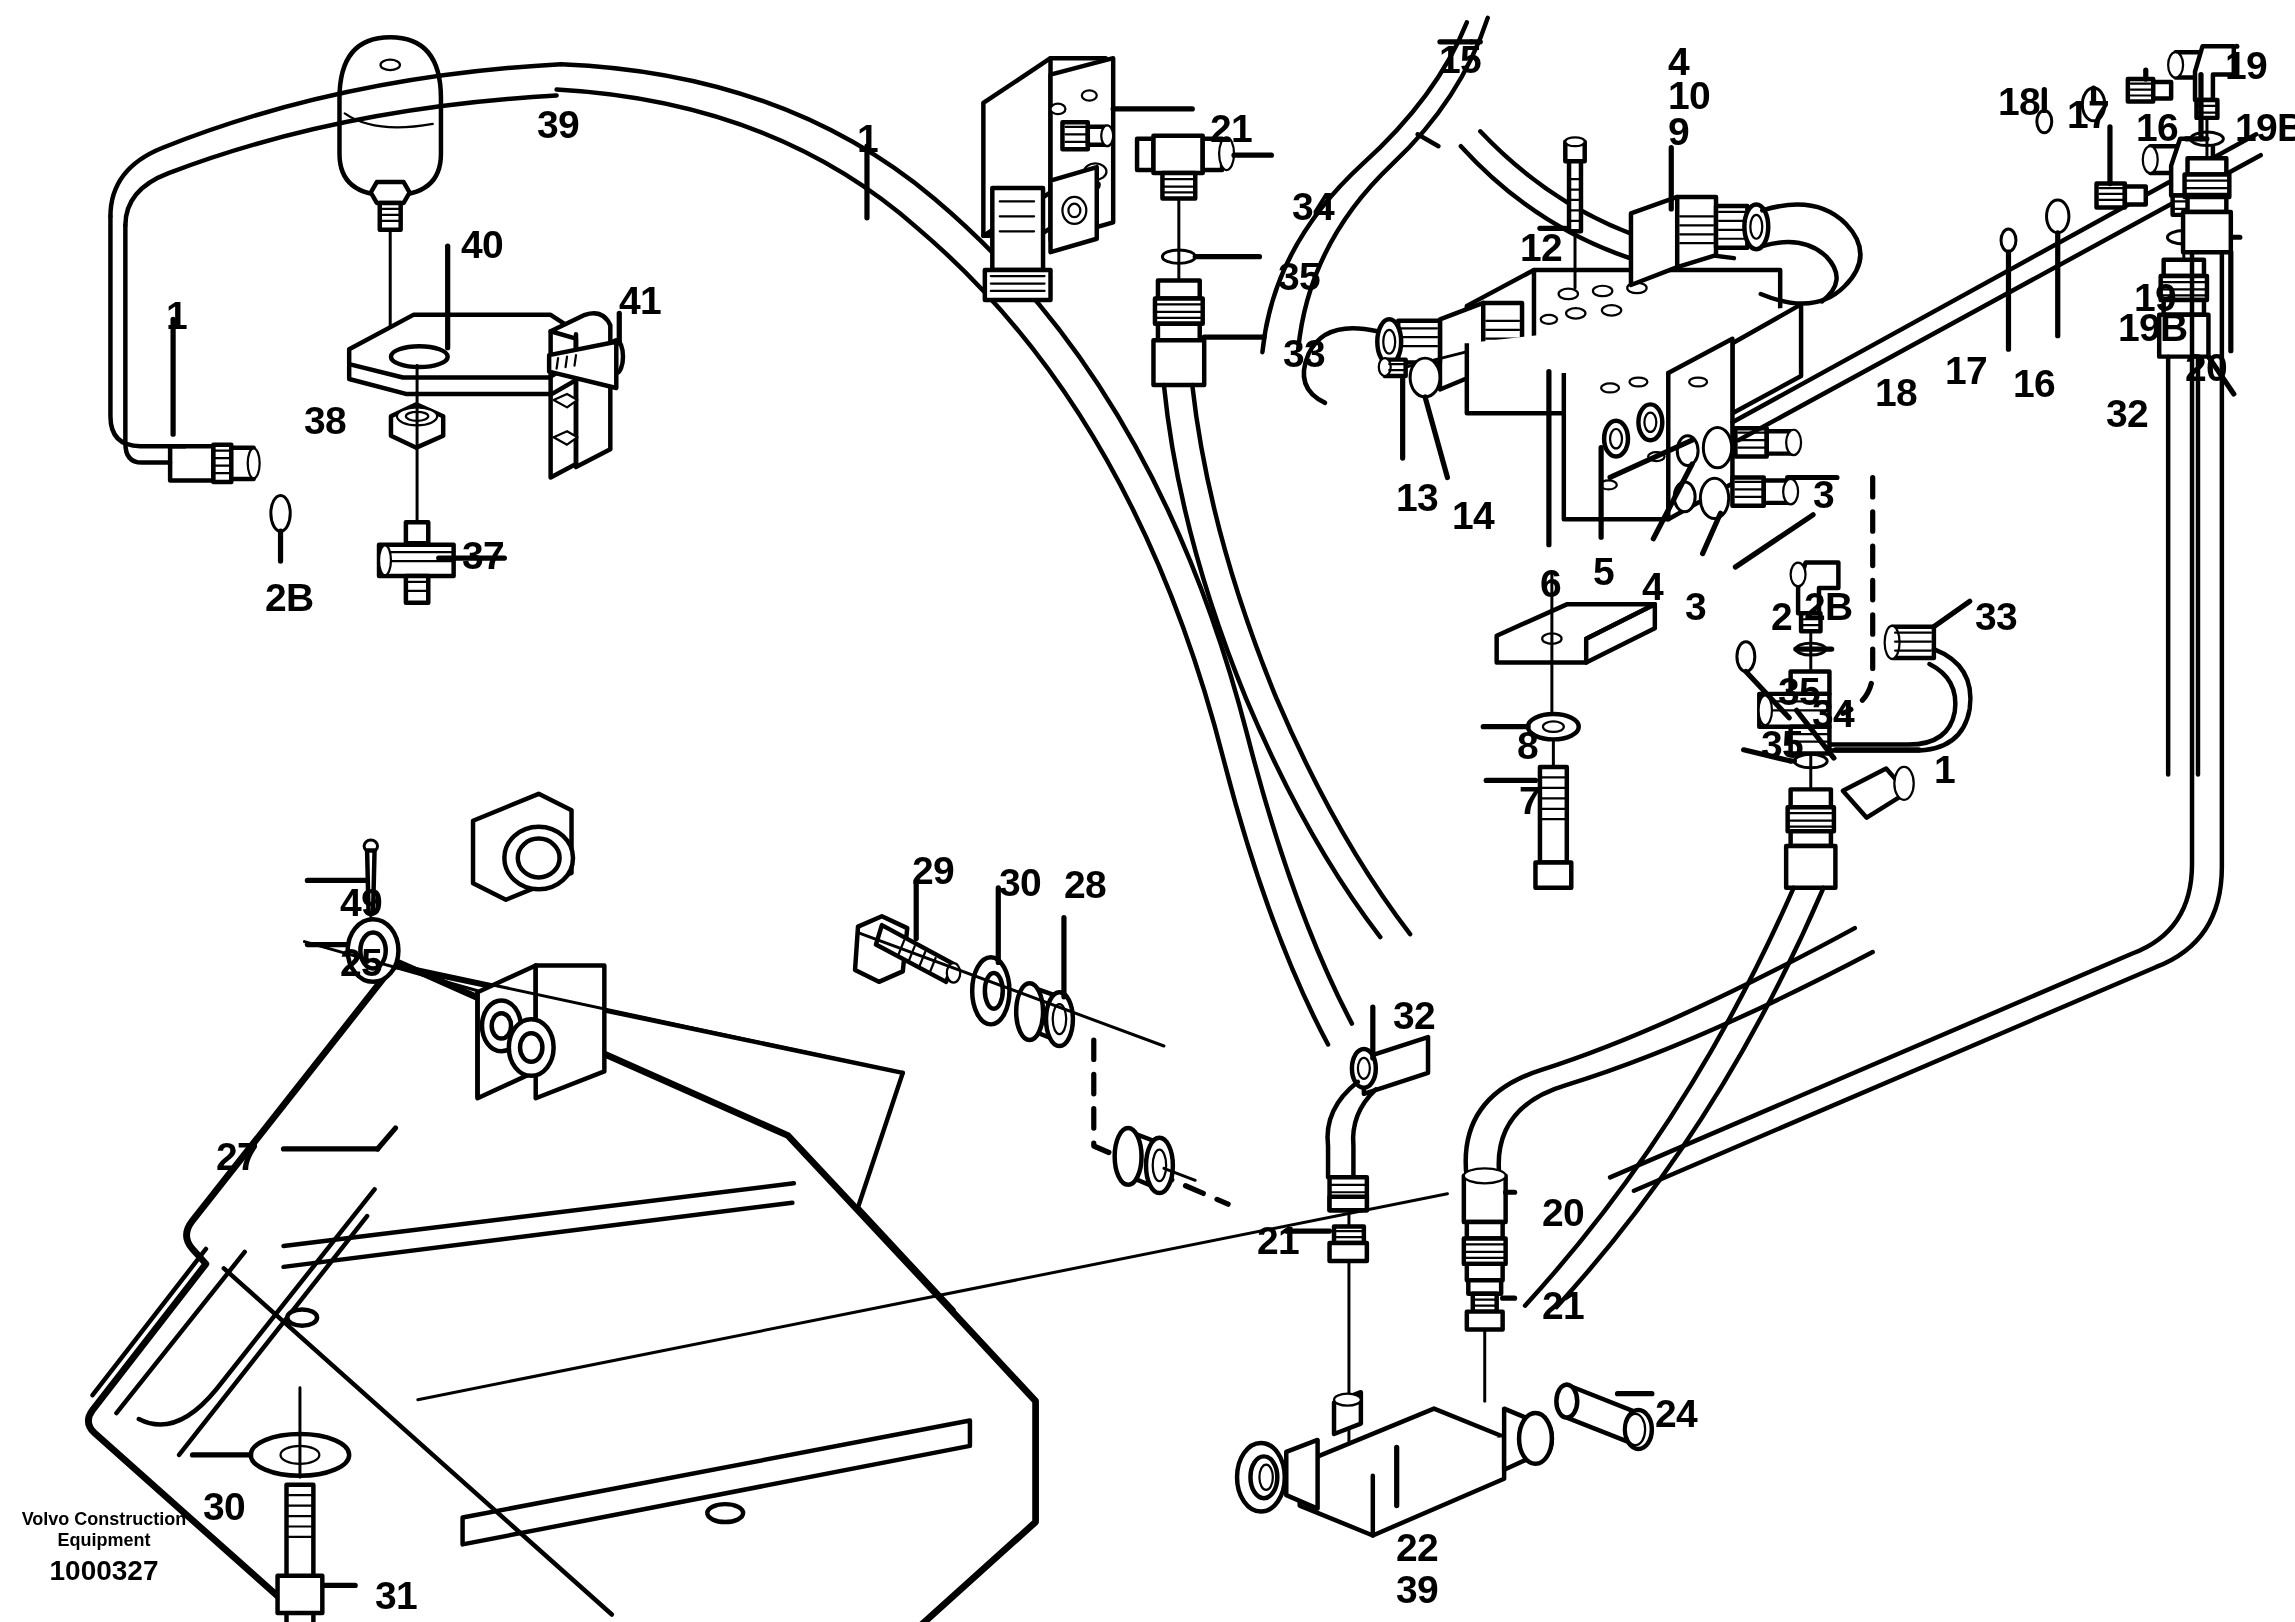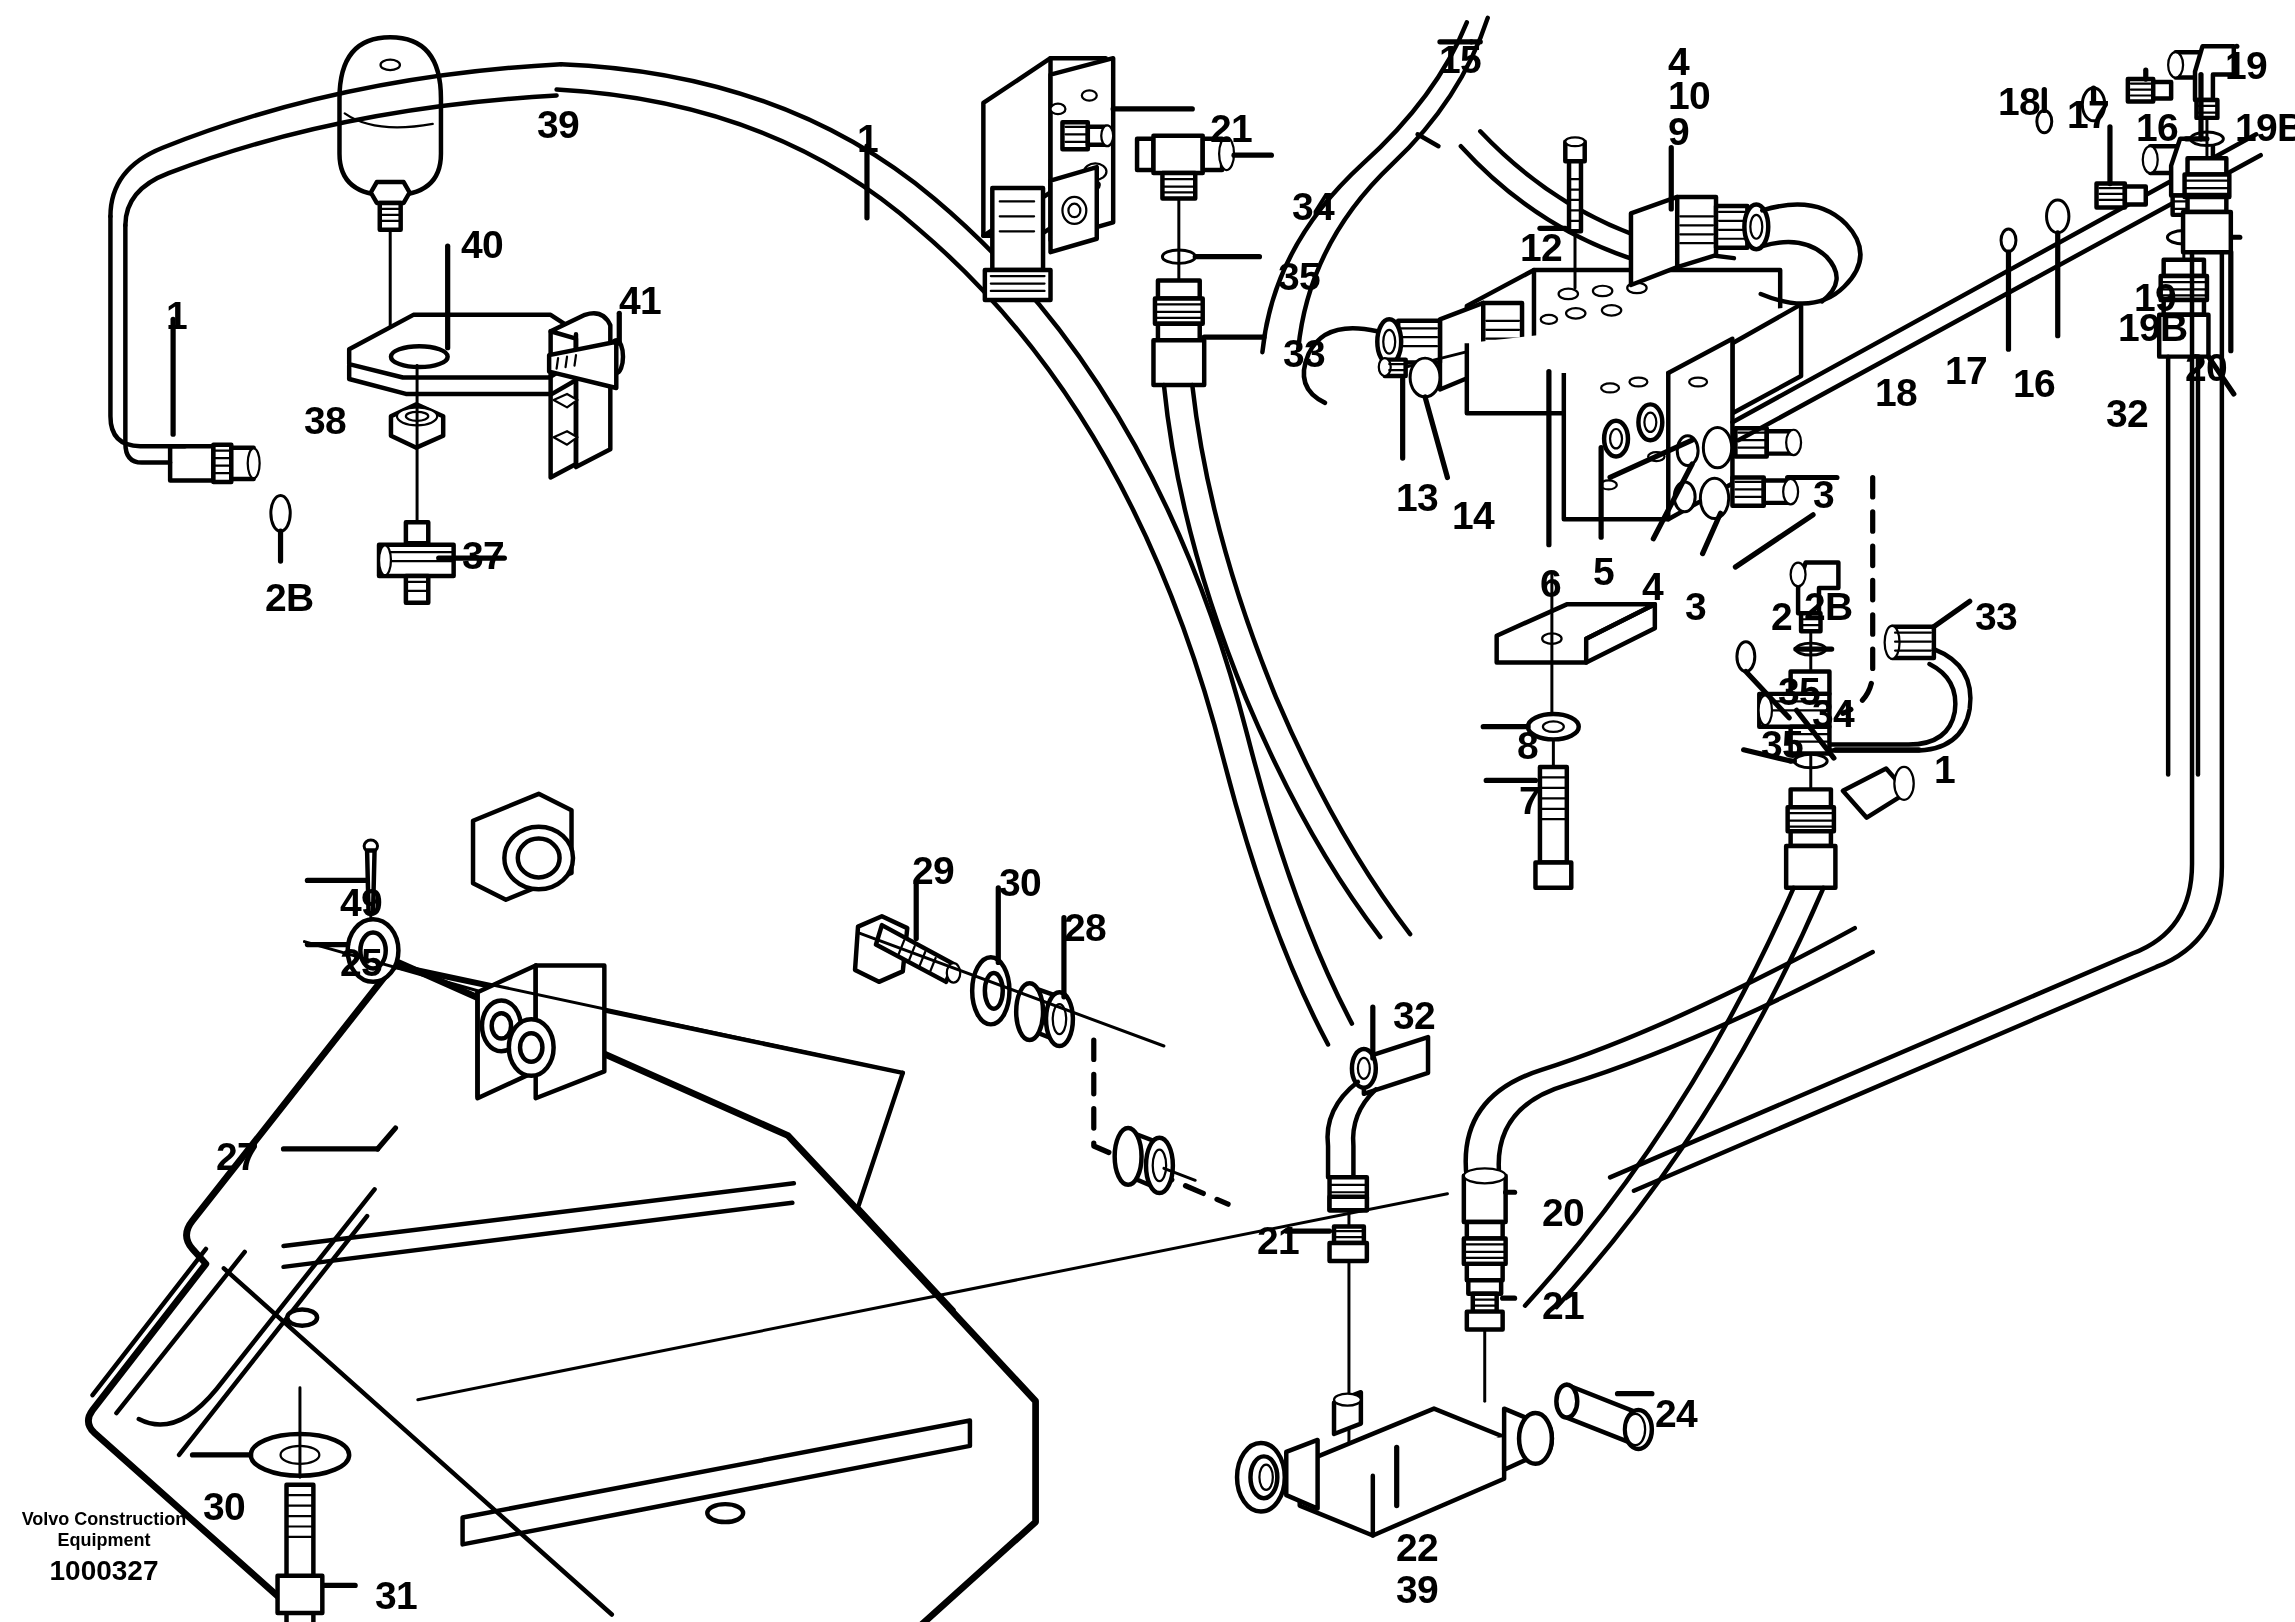--- a/index.html
+++ b/index.html
@@ -622,21 +622,21 @@
       <div class="lbl" style="left: 2185px; top: 348px;">20</div>
       <div class="lbl" style="left: 1542px; top: 1193px;">20</div>
       <div class="lbl" style="left: 1257px; top: 1221px;">21</div>
       <div class="lbl" style="left: 1542px; top: 1286px;">21</div>
       <div class="lbl" style="left: 1396px; top: 1528px;">22</div>
       <div class="lbl" style="left: 1396px; top: 1570px;">39</div>
       <div class="lbl" style="left: 1655px; top: 1394px;">24</div>
       <div class="lbl" style="left: 340px; top: 943px;">25</div>
       <div class="lbl" style="left: 340px; top: 883px;">49</div>
       <div class="lbl" style="left: 216px; top: 1137px;">27</div>
-      <div class="lbl" style="left: 1064px; top: 908px;">28</div>
+      <div class="lbl" style="left: 1064px; top: 865px;">28</div>
       <div class="lbl" style="left: 912px; top: 851px; text-align: center;">29</div>
       <div class="lbl" style="left: 999px; top: 863px;">30</div>
       <div class="lbl" style="left: 203px; top: 1487px;">30</div>
       <div class="lbl" style="left: 375px; top: 1576px;">31</div>
       <div class="lbl" style="left: 2106px; top: 394px;">32</div>
       <div class="lbl" style="left: 1393px; top: 996px;">32</div>
       <div class="lbl" style="left: 1283px; top: 334px;">33</div>
       <div class="lbl" style="left: 1975px; top: 597px;">33</div>
       <div class="lbl" style="left: 1292px; top: 187px;">34</div>
       <div class="lbl" style="left: 1812px; top: 694px;">34</div>

